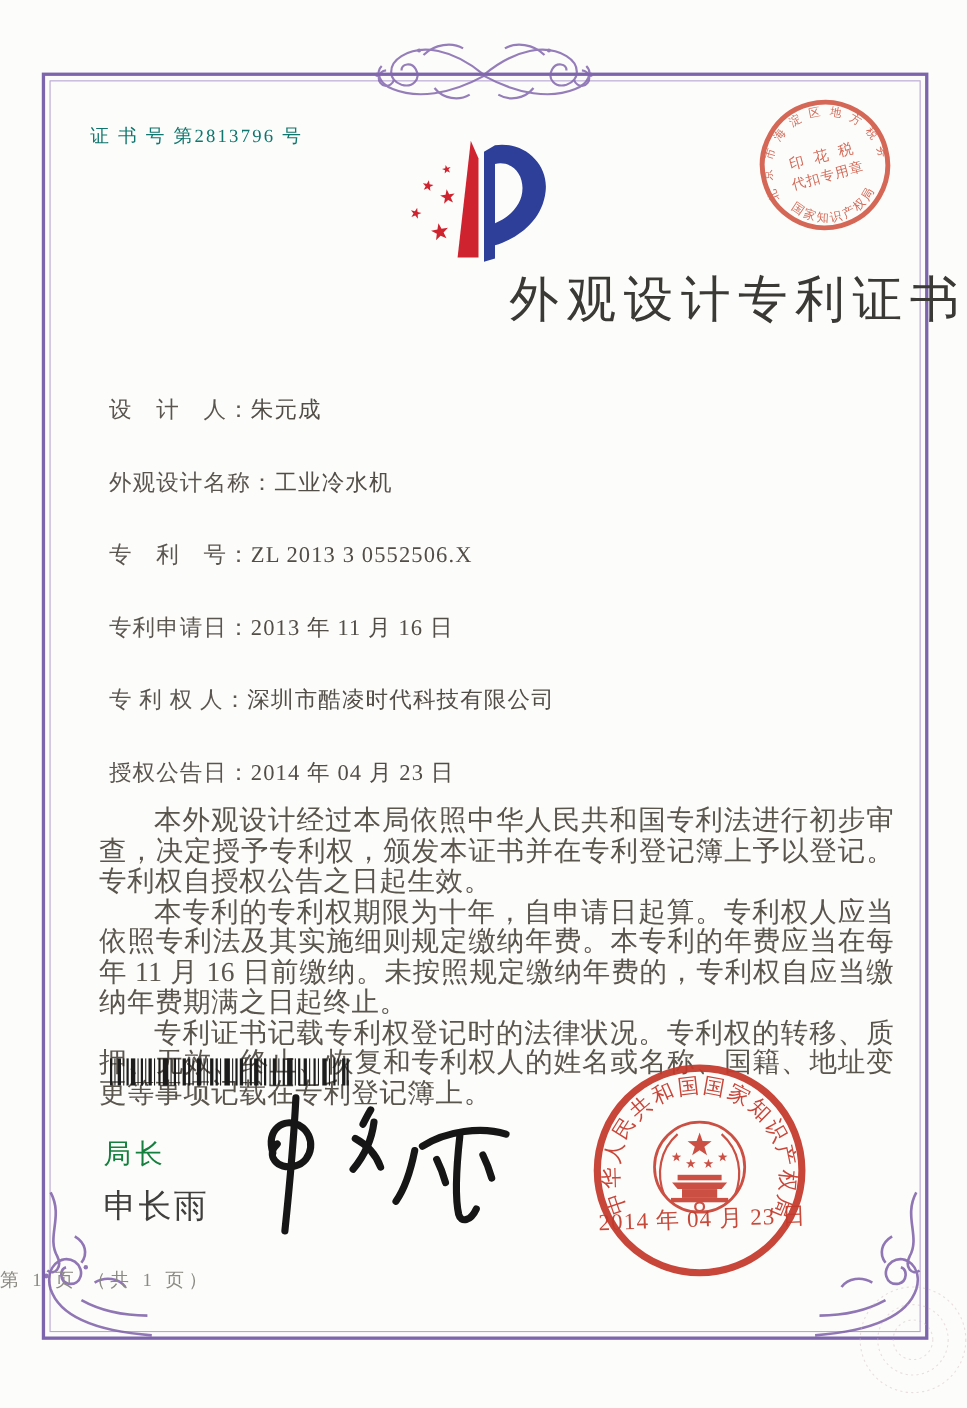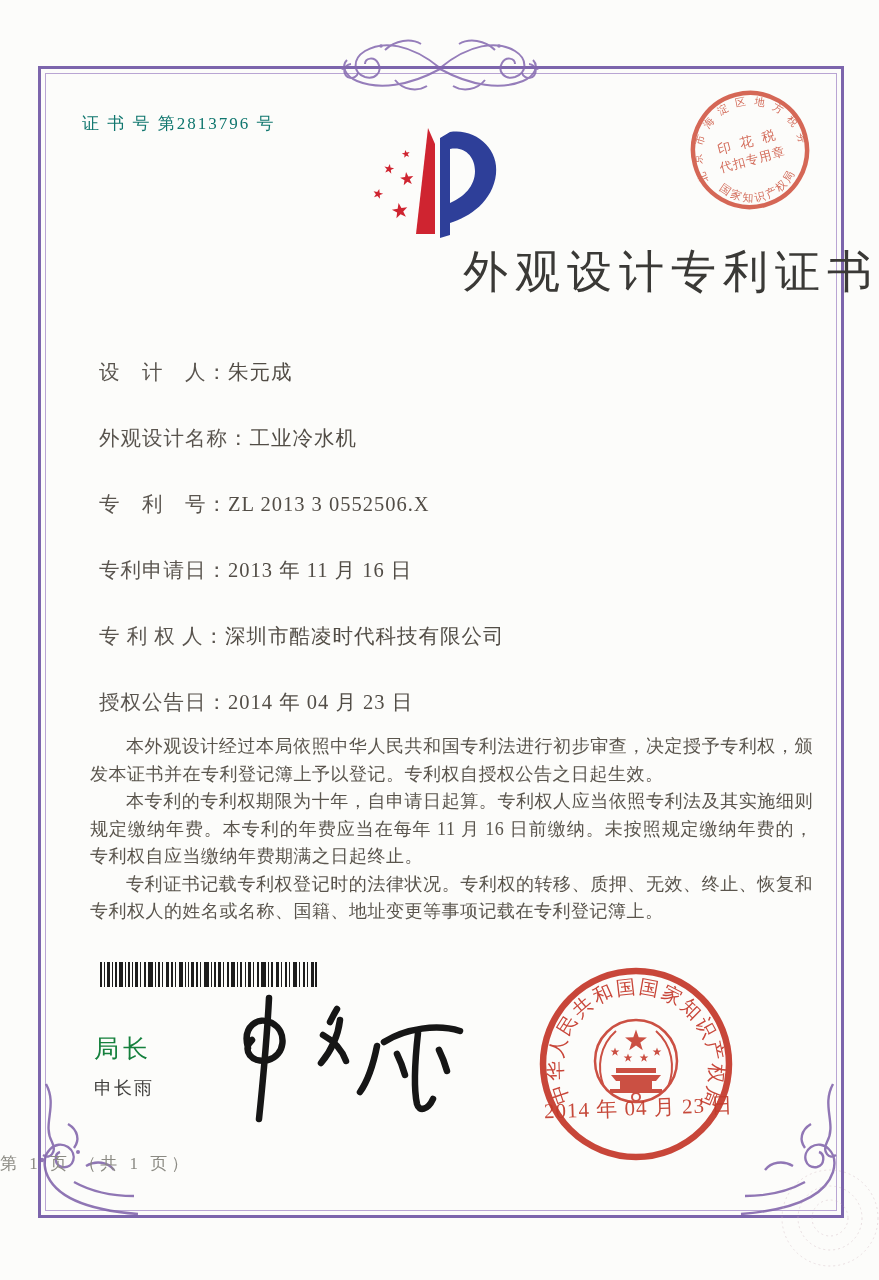--- a/index.html
+++ b/index.html
@@ -13,23 +13,23 @@
   svg{display:block;}
   .orn{pointer-events:none;}
   
   .cert-no{left:82px;top:112px;font-size:17px;letter-spacing:2px;color:#0f766e;}
   .title{left:0;top:242px;width:100%;text-align:right;font-size:45px;letter-spacing:7px;color:#3a3936;}
   .fields{left:99px;top:358px;right:70px;}
   .frow{height:66px;font-size:20.5px;color:#55504a;letter-spacing:1px;}
   .flabel{color:#5a554f;}
   .fvalue{color:#524d46;}
   .paras{left:90px;top:733px;right:66px;}
-  .paras p{margin:0;font-size:18px;line-height:27.5px;color:#5a554d;text-align:justify;text-indent:2em;letter-spacing:.5px;}
+  .paras p{margin:0;font-size:25px;line-height:27.5px;color:#5a554d;text-align:justify;text-indent:2em;letter-spacing:.5px;}
   .signer-title{left:94px;top:1032px;font-size:25px;color:#15803d;font-family:"Liberation Sans","DejaVu Sans",sans-serif;letter-spacing:4px;}
-  .signer-name{left:94px;top:1076px;font-size:18px;color:#403f3d;font-family:"Liberation Sans","DejaVu Sans",sans-serif;letter-spacing:2px;}
+  .signer-name{left:94px;top:1076px;font-size:30px;color:#403f3d;font-family:"Liberation Sans","DejaVu Sans",sans-serif;letter-spacing:2px;}
   .seal-date{left:544px;top:1094px;font-size:21px;color:#c23a2a;letter-spacing:1px;transform:rotate(-2deg);z-index:6;opacity:.92;}
   .footer{left:0;top:1152px;width:100%;font-size:17px;letter-spacing:4px;color:#8b8a83;}
   .seal-wrap{left:534px;top:962px;z-index:5;opacity:.93;}
   .tax-wrap{left:684px;top:84px;opacity:.88;}
   .sig-wrap{left:212px;top:988px;z-index:4;}
   .bar-wrap{left:100px;top:962px;}
   .logo-wrap{left:362px;top:124px;}
   .fl-top{left:285px;top:28px;}
   .sc-bl{left:16px;top:1082px;}
   .sc-br{left:736px;top:1082px;transform:scaleX(-1);}

